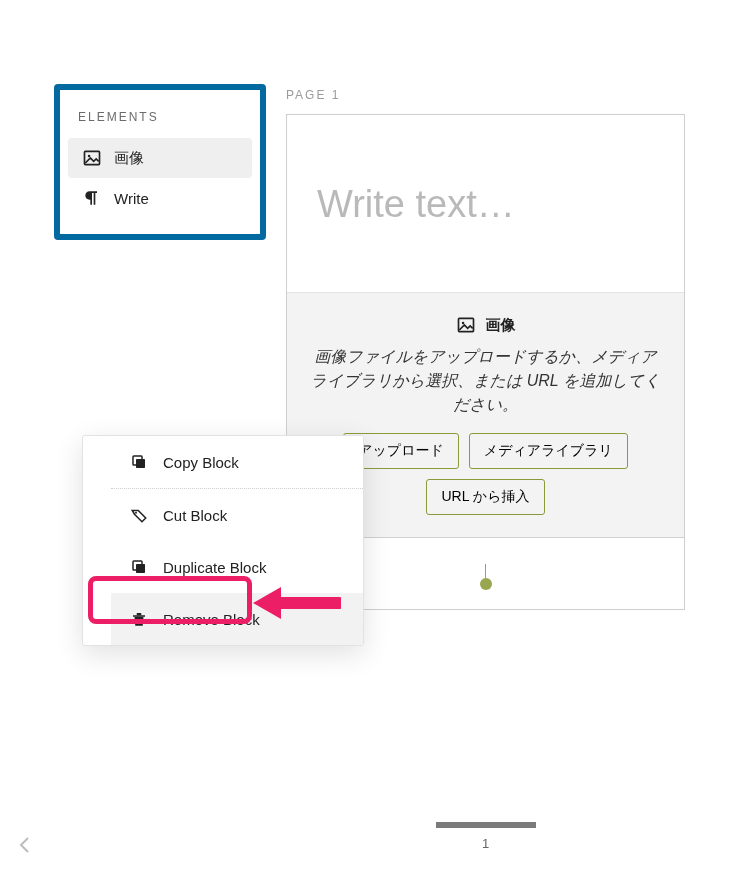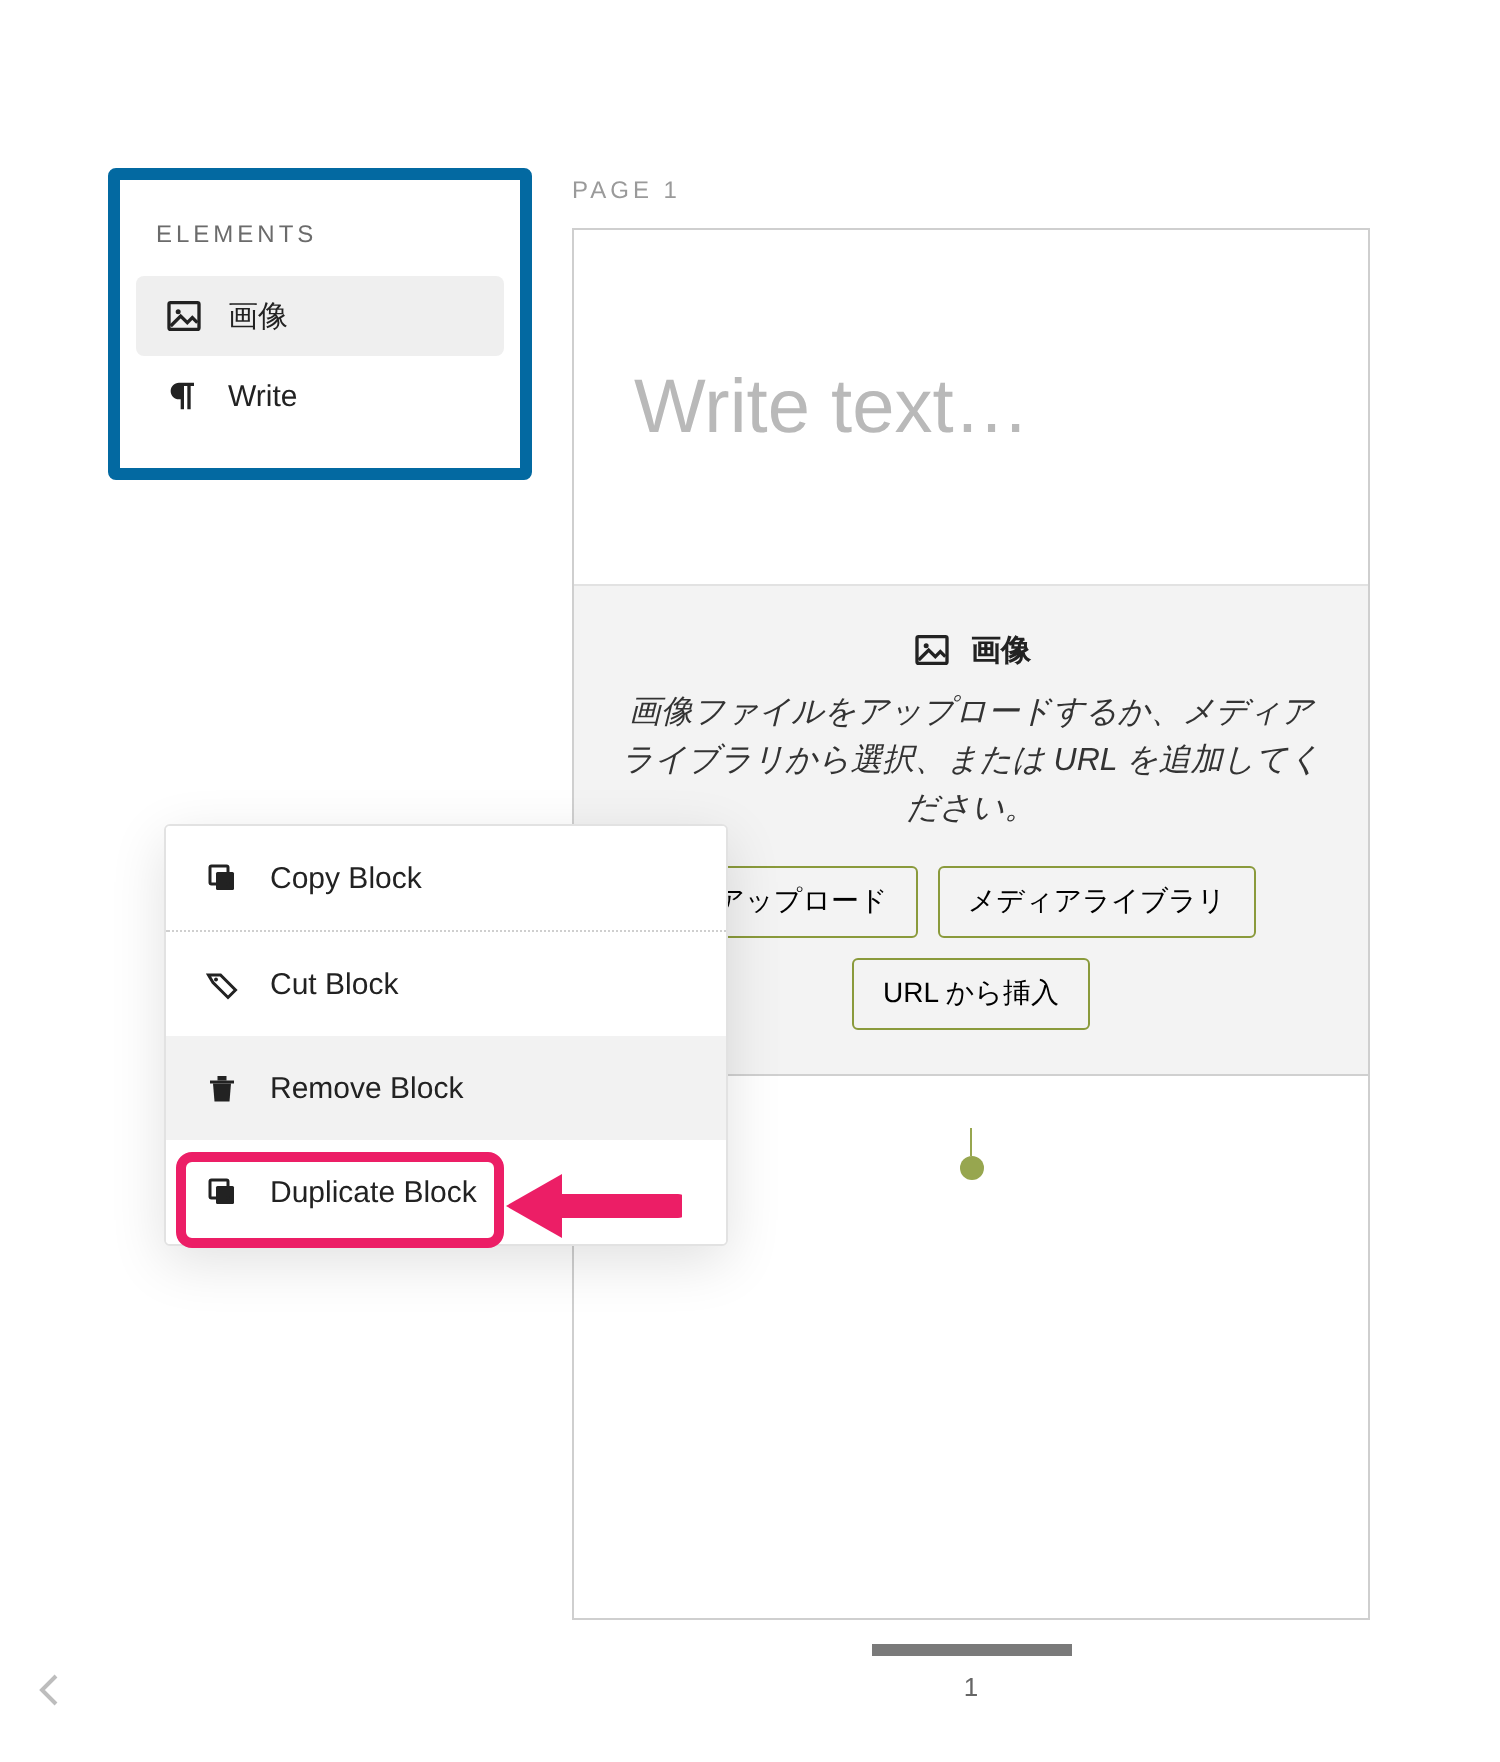--- a/index.html
+++ b/index.html
@@ -56,21 +56,21 @@
     color: #9a9a9a;
     font-weight: 500;
   }
 
   
   .page {
     position: absolute;
     left: 286px;
     top: 114px;
     width: 399px;
-    height: 696px;
+    height: 496px;
     border: 1px solid #cfcfcf;
     background: #fff;
   }
   .write-text {
     position: absolute;
     left: 30px;
     top: 68px;
     font-size: 38px;
     color: #b9b9b9;
     font-weight: 400;
@@ -134,27 +134,28 @@
     width: 1px; height: 14px; background: #97a64f;
   }
   .add-dot {
     width: 12px; height: 12px; border-radius: 50%; background: #97a64f;
   }
 
   
   .context-menu {
     position: absolute;
     left: 82px;
-    top: 412px;
+    top: 435px;
     width: 282px;
     background: #fff;
     border: 1px solid #e2e2e2;
     border-radius: 3px;
     box-shadow: 0 8px 28px rgba(0,0,0,0.12);
     overflow: hidden;
+    padding-left: 28px;
   }
   .menu-item {
     display: flex;
     align-items: center;
     gap: 14px;
     padding: 16px 18px;
     font-size: 15px;
     color: #222;
     cursor: pointer;
     background:#fff;
@@ -281,39 +282,39 @@
   </div>
   <div class="menu-item">
     <span class="mi-icon">
       <svg width="18" height="18" viewBox="0 0 24 24" fill="none" stroke="#222" stroke-width="2">
         <path d="M3 6 L11 6 L21 16 L16 21 L6 11 Z" fill="#fff"></path>
         <circle cx="8" cy="9" r="1.3" fill="#222" stroke="none"></circle>
       </svg>
     </span>
     <span>Cut Block</span>
   </div>
+  <div class="menu-item">
+    <span class="mi-icon">
+      <svg width="18" height="18" viewBox="0 0 24 24" fill="#222">
+        <rect x="8" y="8" width="12" height="12" rx="1"></rect>
+        <rect x="4" y="4" width="12" height="12" rx="1" fill="none" stroke="#222" stroke-width="2"></rect>
+      </svg>
+    </span>
+    <span>Duplicate Block</span>
+  </div>
   <div class="menu-item highlight-row">
     <span class="mi-icon">
       <svg width="18" height="18" viewBox="0 0 24 24" fill="#222">
         <path d="M4 7 L20 7 L20 9 L4 9 Z"></path>
         <path d="M6 9 L18 9 L17 21 L7 21 Z"></path>
         <path d="M9 4 L15 4 L15 7 L9 7 Z"></path>
       </svg>
     </span>
     <span>Remove Block</span>
   </div>
-  <div class="menu-item">
-    <span class="mi-icon">
-      <svg width="18" height="18" viewBox="0 0 24 24" fill="#222">
-        <rect x="8" y="8" width="12" height="12" rx="1"></rect>
-        <rect x="4" y="4" width="12" height="12" rx="1" fill="none" stroke="#222" stroke-width="2"></rect>
-      </svg>
-    </span>
-    <span>Duplicate Block</span>
-  </div>
 </div>
 
 <div class="highlight-box"></div>
 
 <div class="arrow">
   <svg width="90" height="40" viewBox="0 0 90 40">
     <path d="M88 20 L22 20" stroke="#ec1e66" stroke-width="12" stroke-linecap="round"></path>
     <path d="M2 20 L30 4 L30 36 Z" fill="#ec1e66"></path>
   </svg>
 </div>

